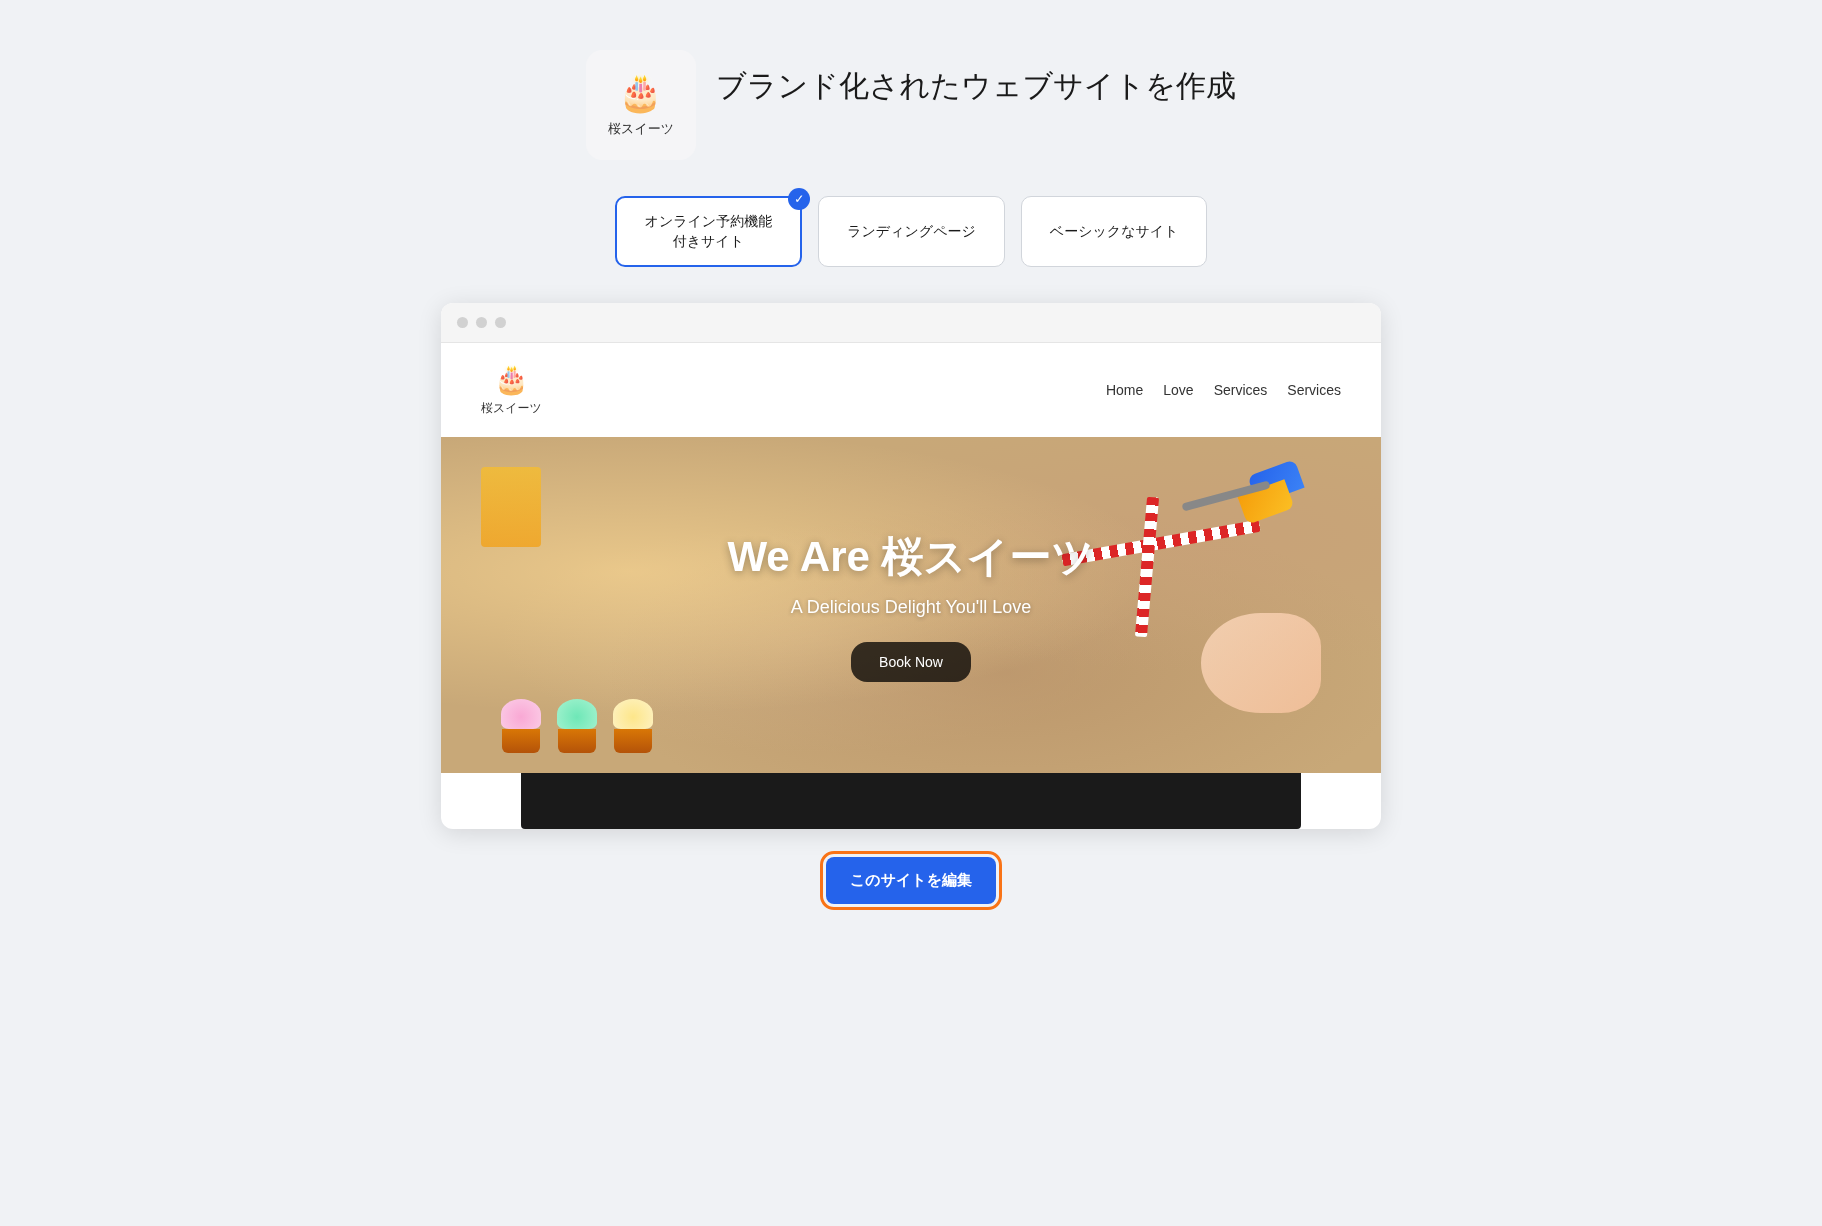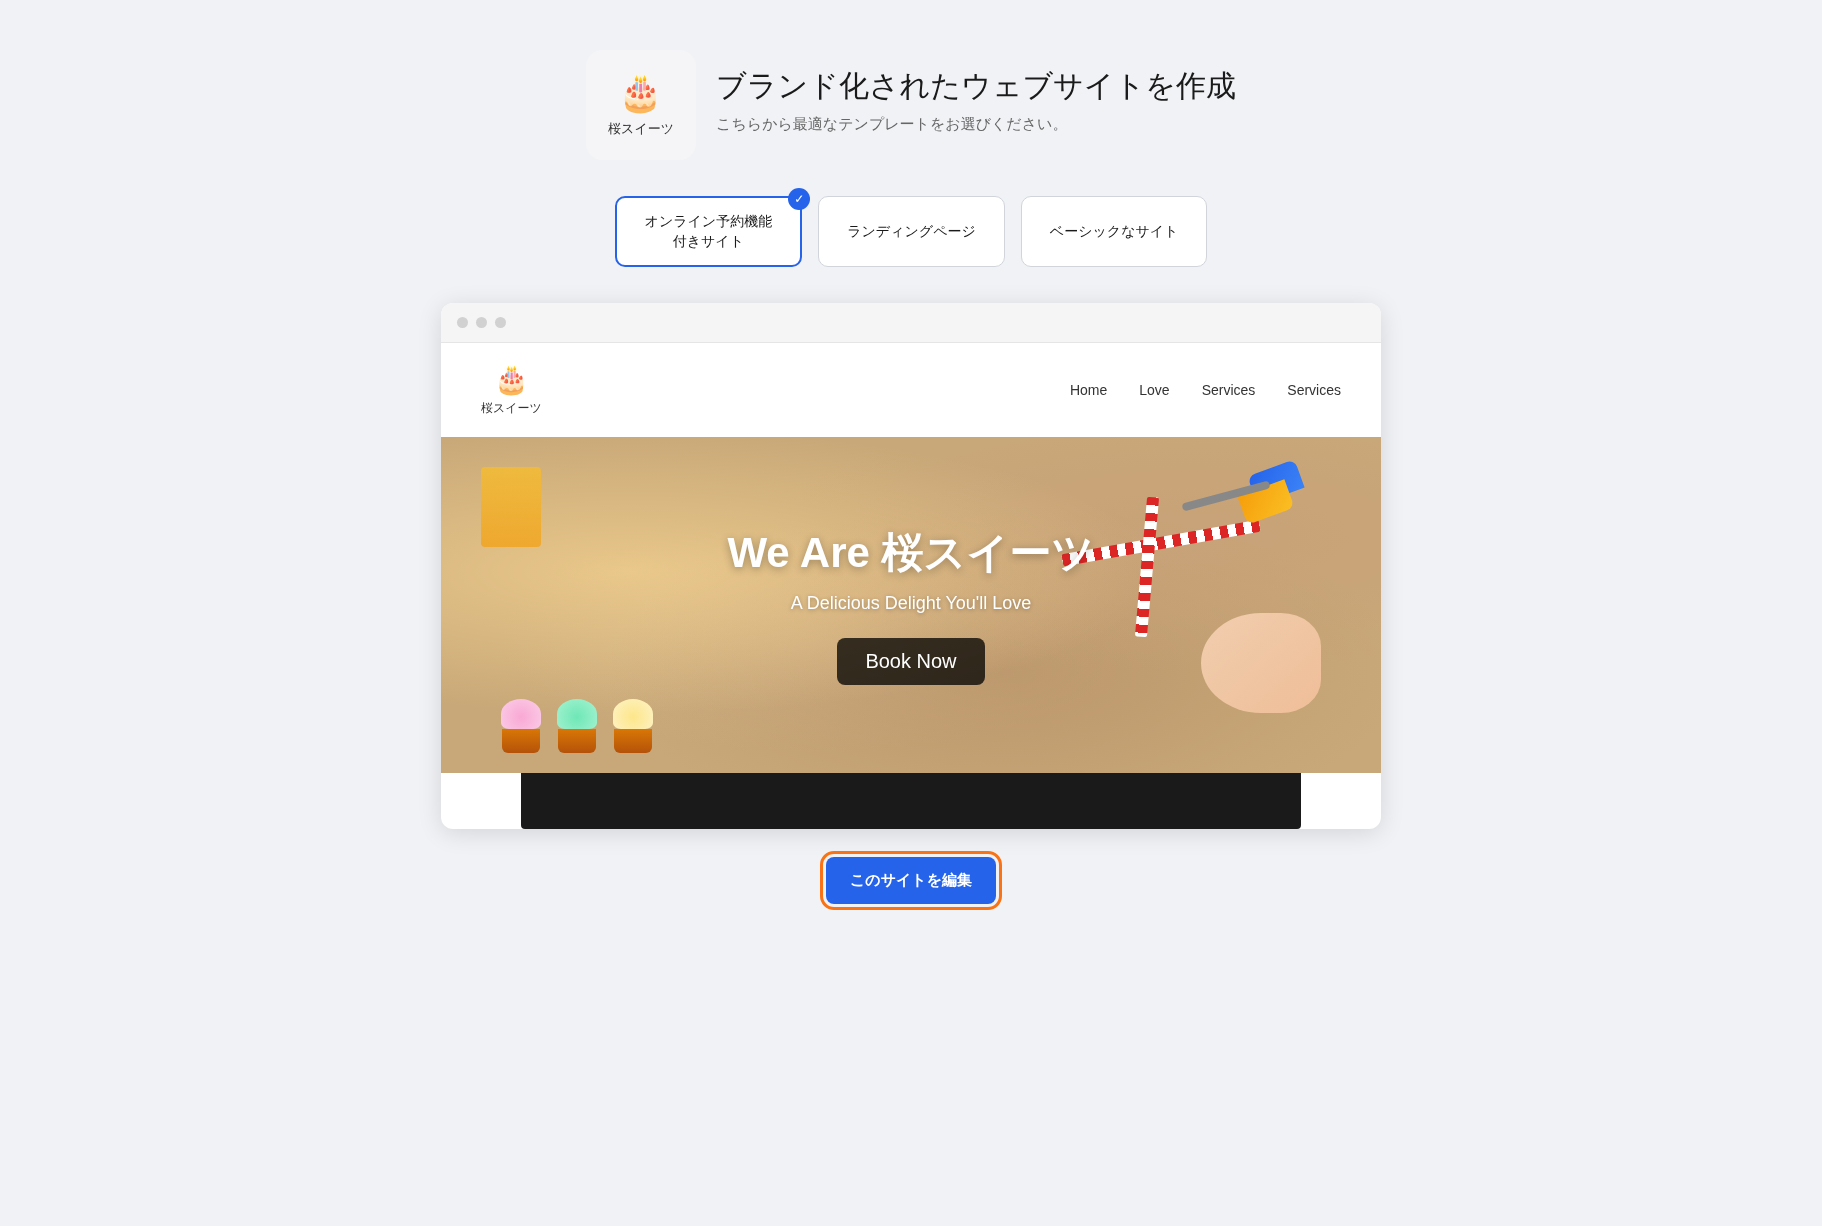--- a/index.html
+++ b/index.html
@@ -156,21 +156,21 @@
       font-size: 28px;
     }
 
     .site-logo-name {
       font-size: 12px;
       color: #333;
     }
 
     .site-nav {
       display: flex;
-      gap: 32px;
+      gap: 20px;
       align-items: center;
     }
 
     .site-nav-item {
       font-size: 14px;
       color: #333;
       cursor: pointer;
     }
 
     
@@ -334,22 +334,22 @@
       font-size: 18px;
       text-shadow: 0 1px 4px rgba(0,0,0,0.3);
       margin-bottom: 24px;
     }
 
     .hero-button {
       background: rgba(0,0,0,0.75);
       color: white;
       border: none;
       padding: 12px 28px;
-      font-size: 20px;
-      border-radius: 8px;
+      font-size: 14px;
+      border-radius: 16px;
       cursor: pointer;
     }
 
     
     .preview-footer {
       height: 56px;
       background: #1a1a1a;
       margin: 0 80px;
       border-radius: 0 0 4px 4px;
     }
@@ -377,21 +377,20 @@
 </head>
 <body>
 
 <div class="header-section">
   <div class="logo-box">
     <span class="logo-icon">🎂</span>
     <span class="logo-name">桜スイーツ</span>
   </div>
   <div class="header-text">
     <div class="header-title">ブランド化されたウェブサイトを作成</div>
-    <div class="header-subtitle">こちらから最適なテンプレートをお選びください。</div>
   </div>
 </div>
 
 <div class="tabs-row">
   <button class="tab-btn tab-btn-active">
     <span>オンライン予約機能<br>付きサイト</span>
     <span class="check-badge">✓</span>
   </button>
   <button class="tab-btn tab-btn-inactive">
     <span>ランディングページ</span>

